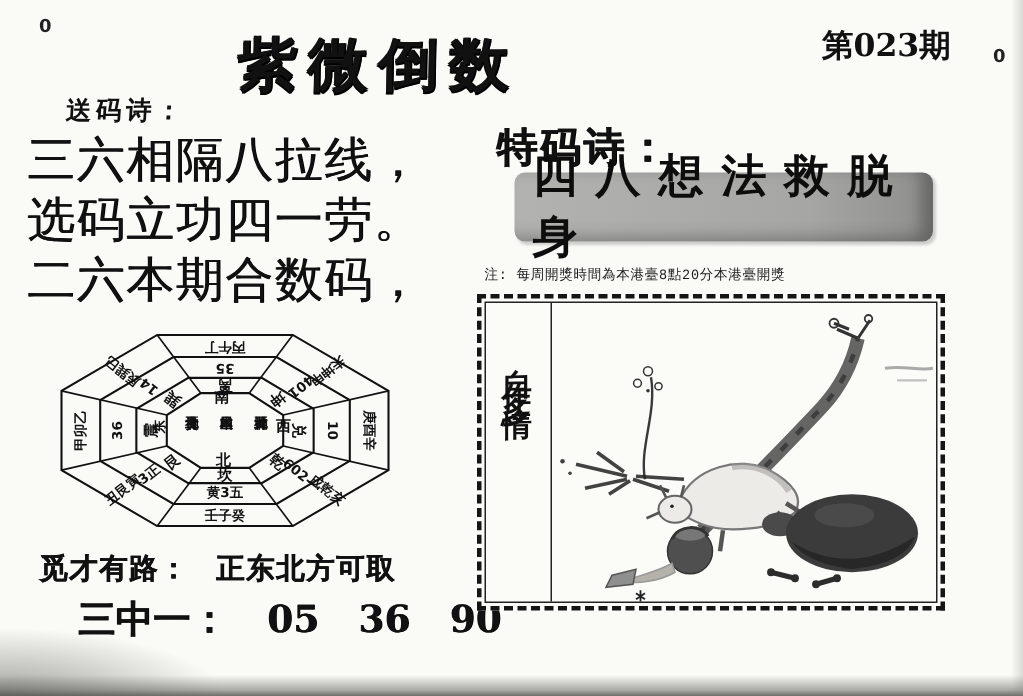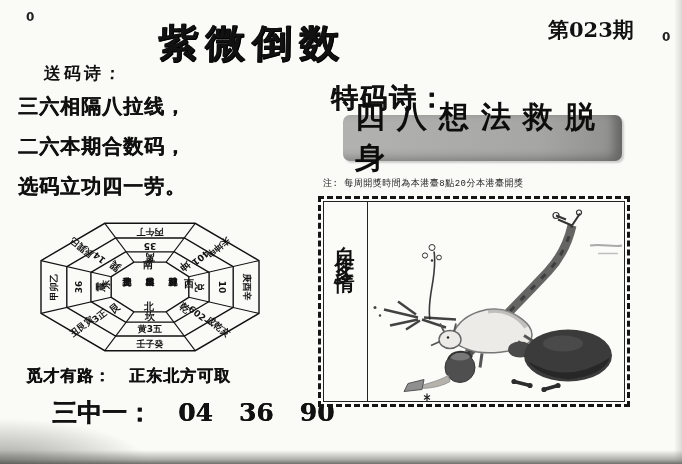--- a/index.html
+++ b/index.html
@@ -6,23 +6,23 @@
   #page{position:relative;width:682px;height:464px;background:#fafaf7;overflow:hidden;
         font-family:"DejaVu Sans",sans-serif;color:#111;}
   .abs{position:absolute;}
   
   .corner-zero{font-size:12px;font-weight:bold;color:#222;}
   .main-title{font-family:"DejaVu Serif",serif;font-weight:900;font-size:40px;letter-spacing:7px;
       transform:scaleY(.95) skewX(-1deg);text-shadow:1px 0 0 #000,0 1px 0 #000,1px 1px 0 #000;}
   .issue{font-family:"DejaVu Serif",serif;font-size:21px;font-weight:600;}
   
   .poem-label{font-family:"DejaVu Serif",serif;font-weight:900;font-size:17px;letter-spacing:3px;transform:skewX(-4deg);}
-  .poem-line{font-weight:700;font-size:20px;letter-spacing:1px;line-height:40px;white-space:nowrap;
+  .poem-line{font-weight:400;font-size:32px;letter-spacing:1px;line-height:40px;white-space:nowrap;
       text-shadow:.5px 0 0 #000;}
-  .fortune{font-weight:900;font-size:16px;letter-spacing:1px;white-space:nowrap;text-shadow:.4px 0 0 #000;}
+  .fortune{font-weight:900;font-size:19px;letter-spacing:1px;white-space:nowrap;text-shadow:.4px 0 0 #000;}
   .fortune .gap{display:inline-block;width:18px;}
   .pick{font-weight:900;font-size:25px;white-space:nowrap;text-shadow:.4px 0 0 #000;}
   .pick .num{display:inline-block;margin-left:26px;font-family:"DejaVu Serif",serif;}
   
   svg text{fill:#111;}
   .ring-label{font-size:9px;font-weight:bold;}
   .trigram{font-size:10px;font-weight:bold;}
   .c-vert{writing-mode:vertical-rl;text-orientation:upright;font-size:9px;font-weight:bold;line-height:10px;letter-spacing:0;}
   .c-small{font-size:10px;font-weight:bold;}
   
@@ -53,22 +53,22 @@
 <div id="page">
 
   <div class="abs corner-zero" style="left:26px;top:10px;">0</div>
   <div class="abs corner-zero" style="left:662px;top:30px;">0</div>
   <div class="abs main-title" style="left:158px;top:16px;">紫微倒数</div>
   <div class="abs issue" style="left:548px;top:16px;">第023期</div>
 
   <div class="abs poem-label" style="left:44px;top:62px;">送码诗：</div>
   <div class="abs" style="left:18px;top:86px;">
     <div class="poem-line">三六相隔八拉线，</div>
+    <div class="poem-line">选码立功四一劳。</div>
     <div class="poem-line">二六本期合数码，</div>
-    <div class="poem-line">选码立功四一劳。</div>
   </div>
 
   <div class="abs" style="left:18px;top:212px;width:264px;height:150px;">
     <svg width="264" height="150" viewBox="0 0 264 148">
       <g fill="none" stroke="#111" stroke-width="1.4">
         <polygon points="241,100.4 177.2,137.7 86.8,137.7 23,100.4 23,47.6 86.8,10.3 177.2,10.3 241,47.6"></polygon>
         <polygon points="215.2,94.3 166.4,123 97.6,123 48.8,94.3 48.8,53.7 97.6,25 166.4,25 215.2,53.7"></polygon>
         <polygon points="191.1,88.5 156.5,109.1 107.5,109.1 72.9,88.5 72.9,59.5 107.5,38.9 156.5,38.9 191.1,59.5"></polygon>
         <polygon points="170.8,84.3 148.1,98.9 115.9,98.9 93.2,84.3 93.2,63.7 115.9,49.1 148.1,49.1 170.8,63.7"></polygon>
         <g stroke-width="1.1">
@@ -125,21 +125,21 @@
     </div>
     <div class="abs c-small" style="left:126px;top:88px;">北</div>
     <div class="abs c-small" style="left:84px;top:66px;transform:rotate(-90deg);font-size:9px;">东</div>
     <div class="abs c-small" style="left:166px;top:65px;">西</div>
   </div>
 
   <div class="abs fortune" style="left:26px;top:366px;">
     <span>觅才有路：</span><span class="gap"></span><span>正东北方可取</span>
   </div>
   <div class="abs pick" style="left:52px;top:396px;">
-    <span>三中一：</span><span class="num">04</span><span class="num">36</span><span class="num">90</span>
+    <span>三中一：</span><span class="num">05</span><span class="num">36</span><span class="num">90</span>
   </div>
 
   <div class="abs tema-label" style="left:315px;top:80px;margin-left:16px;">特码诗：</div>
   <div class="abs verse-strip" style="left:343px;top:115px;width:279px;height:46px;justify-content:center;">
     <span class="verse-text">四八想法救脱身</span>
   </div>
   <div class="abs note-line" style="left:323px;top:177px;">注: 每周開獎時間為本港臺8點20分本港臺開獎</div>
 
   <div class="abs pic-box" style="left:318px;top:196px;width:306px;height:205px;">
     <div class="pic-inner">

